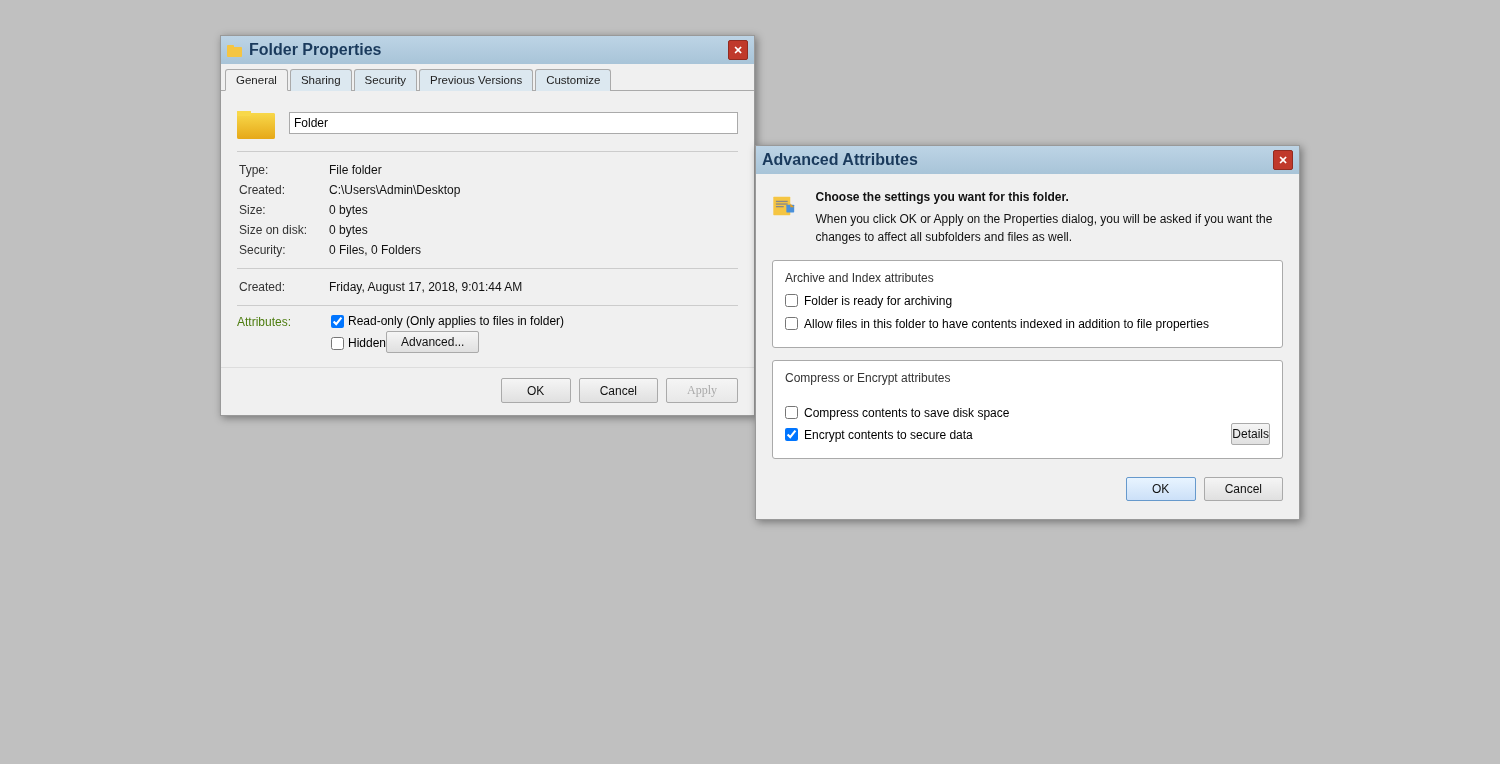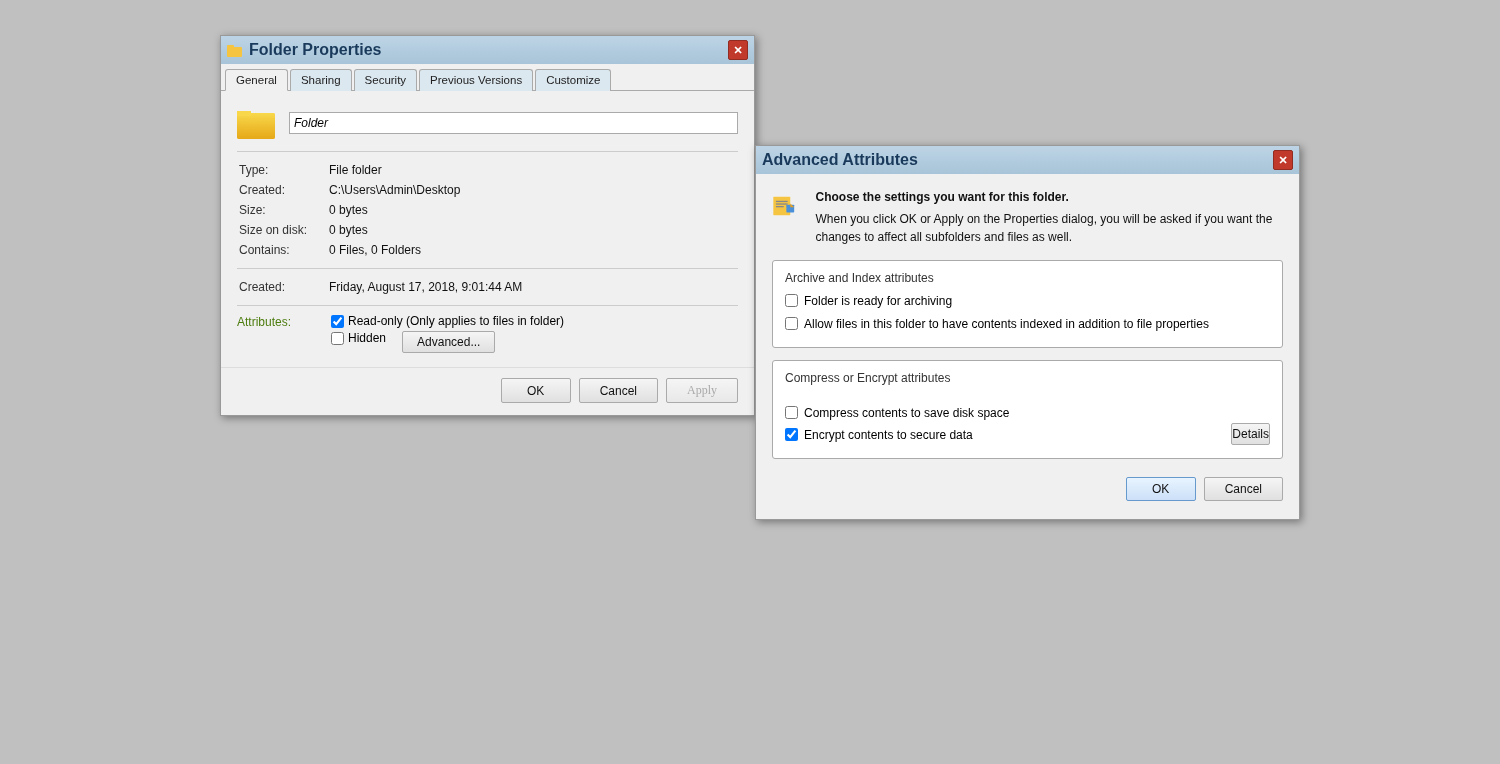--- a/index.html
+++ b/index.html
@@ -108,21 +108,20 @@
       margin-bottom: 10px;
     }
 
     .folder-name-input {
       flex: 1;
       height: 22px;
       border: 1px solid #aaa;
       padding: 2px 4px;
       font-size: 12px;
       background: white;
-      font-style: italic;
     }
 
     .separator {
       border: none;
       border-top: 1px solid #ccc;
       margin: 8px 0;
     }
 
     .info-table {
       width: 100%;
@@ -181,22 +180,22 @@
       border: 1px solid #aaa;
       border-radius: 2px;
       padding: 3px 14px;
       font-size: 12px;
       cursor: pointer;
       color: #111;
     }
 
     .attr-buttons-row {
       display: flex;
-      align-items: flex-start;
-      gap: 16px;
+      align-items: flex-end;
+      gap: 0;
       margin-top: 0;
     }
 
     
     .bottom-buttons {
       display: flex;
       justify-content: flex-end;
       gap: 8px;
       padding: 10px 16px 12px 16px;
       background: #f0f0f0;
@@ -361,21 +360,21 @@
       </tr>
       <tr>
         <td class="label">Size:</td>
         <td class="value">0 bytes</td>
       </tr>
       <tr>
         <td class="label">Size on disk:</td>
         <td class="value">0 bytes</td>
       </tr>
       <tr>
-        <td class="label">Contains:</td>
+        <td class="label">Security:</td>
         <td class="value">0 Files, 0 Folders</td>
       </tr>
     </tbody>
       </table>
 
     <hr class="separator">
 
     <table class="info-table">
       <tbody>
           <tr>

